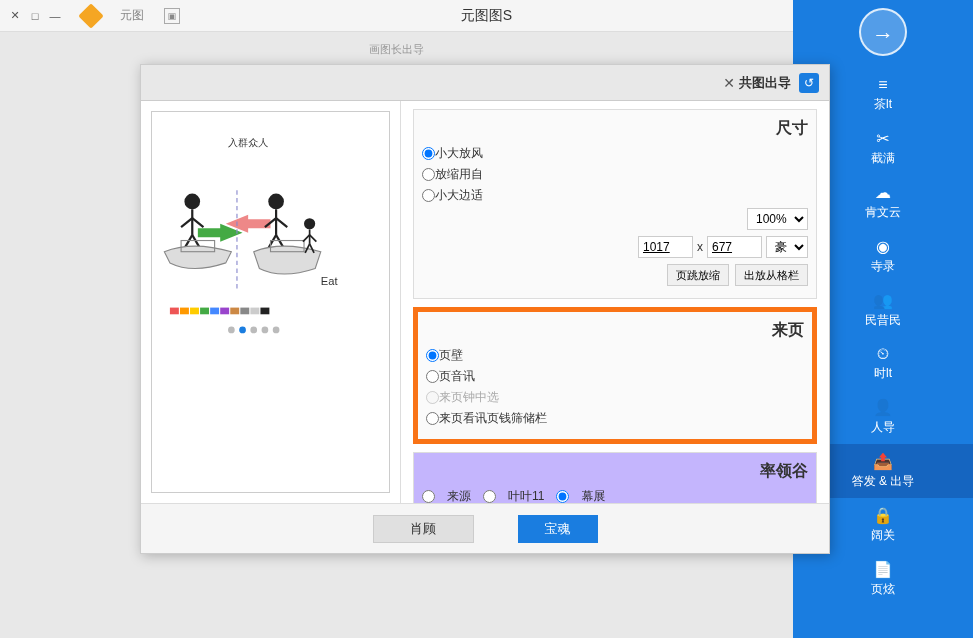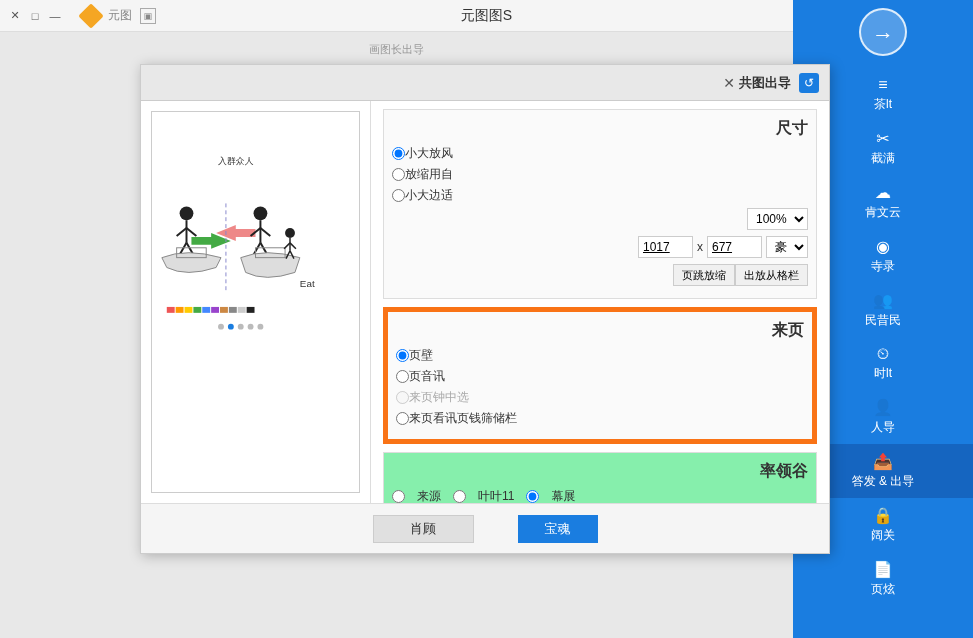--- a/index.html
+++ b/index.html
@@ -39,21 +39,21 @@
       position: absolute;
       left: 50%;
       transform: translateX(-50%);
       font-size: 14px;
       color: #333;
     }
     .title-bar-logo {
       margin-left: 20px;
       display: flex;
       align-items: center;
-      gap: 8px;
+      gap: 20px;
       justify-content: space-between;
     }
     .logo-diamond {
       width: 18px; height: 18px;
       background: #f5a623;
       transform: rotate(45deg);
       border-radius: 2px;
     }
     .logo-text {
       font-size: 12px;
@@ -178,21 +178,21 @@
       cursor: pointer;
     }
 
     .dialog-body {
       display: flex;
       height: calc(100% - 36px - 50px);
     }
 
     
     .preview-panel {
-      width: 230px;
+      width: 260px;
       border-right: 1px solid #ddd;
       padding: 10px;
       display: flex;
       flex-direction: column;
     }
     .preview-box {
       width: 100%;
       flex: 1;
       border: 1px solid #ccc;
       background: white;
@@ -256,20 +256,21 @@
     }
     .x-label {
       font-size: 12px;
       color: #333;
     }
 
     .btn-row {
       display: flex;
       align-items: center;
       justify-content: flex-end;
+      gap: 6px;
       margin-bottom: 4px;
     }
     .small-btn {
       border: 1px solid #ccc;
       background: #f0f0f0;
       padding: 2px 8px;
       font-size: 11px;
       cursor: pointer;
       height: 22px;
     }
@@ -278,21 +279,21 @@
       border: 1px solid #ddd;
       padding: 8px;
       margin-bottom: 8px;
       background: #fafafa;
     }
 
     .output-section {
       border: 1px solid #ddd;
       padding: 8px;
       margin-bottom: 8px;
-      background: #86efac;
+      background: #c4b5fd;
     }
 
     .output-row {
       display: flex;
       align-items: center;
       justify-content: flex-end;
       gap: 12px;
       margin-bottom: 6px;
       font-size: 12px;
       color: #333;

